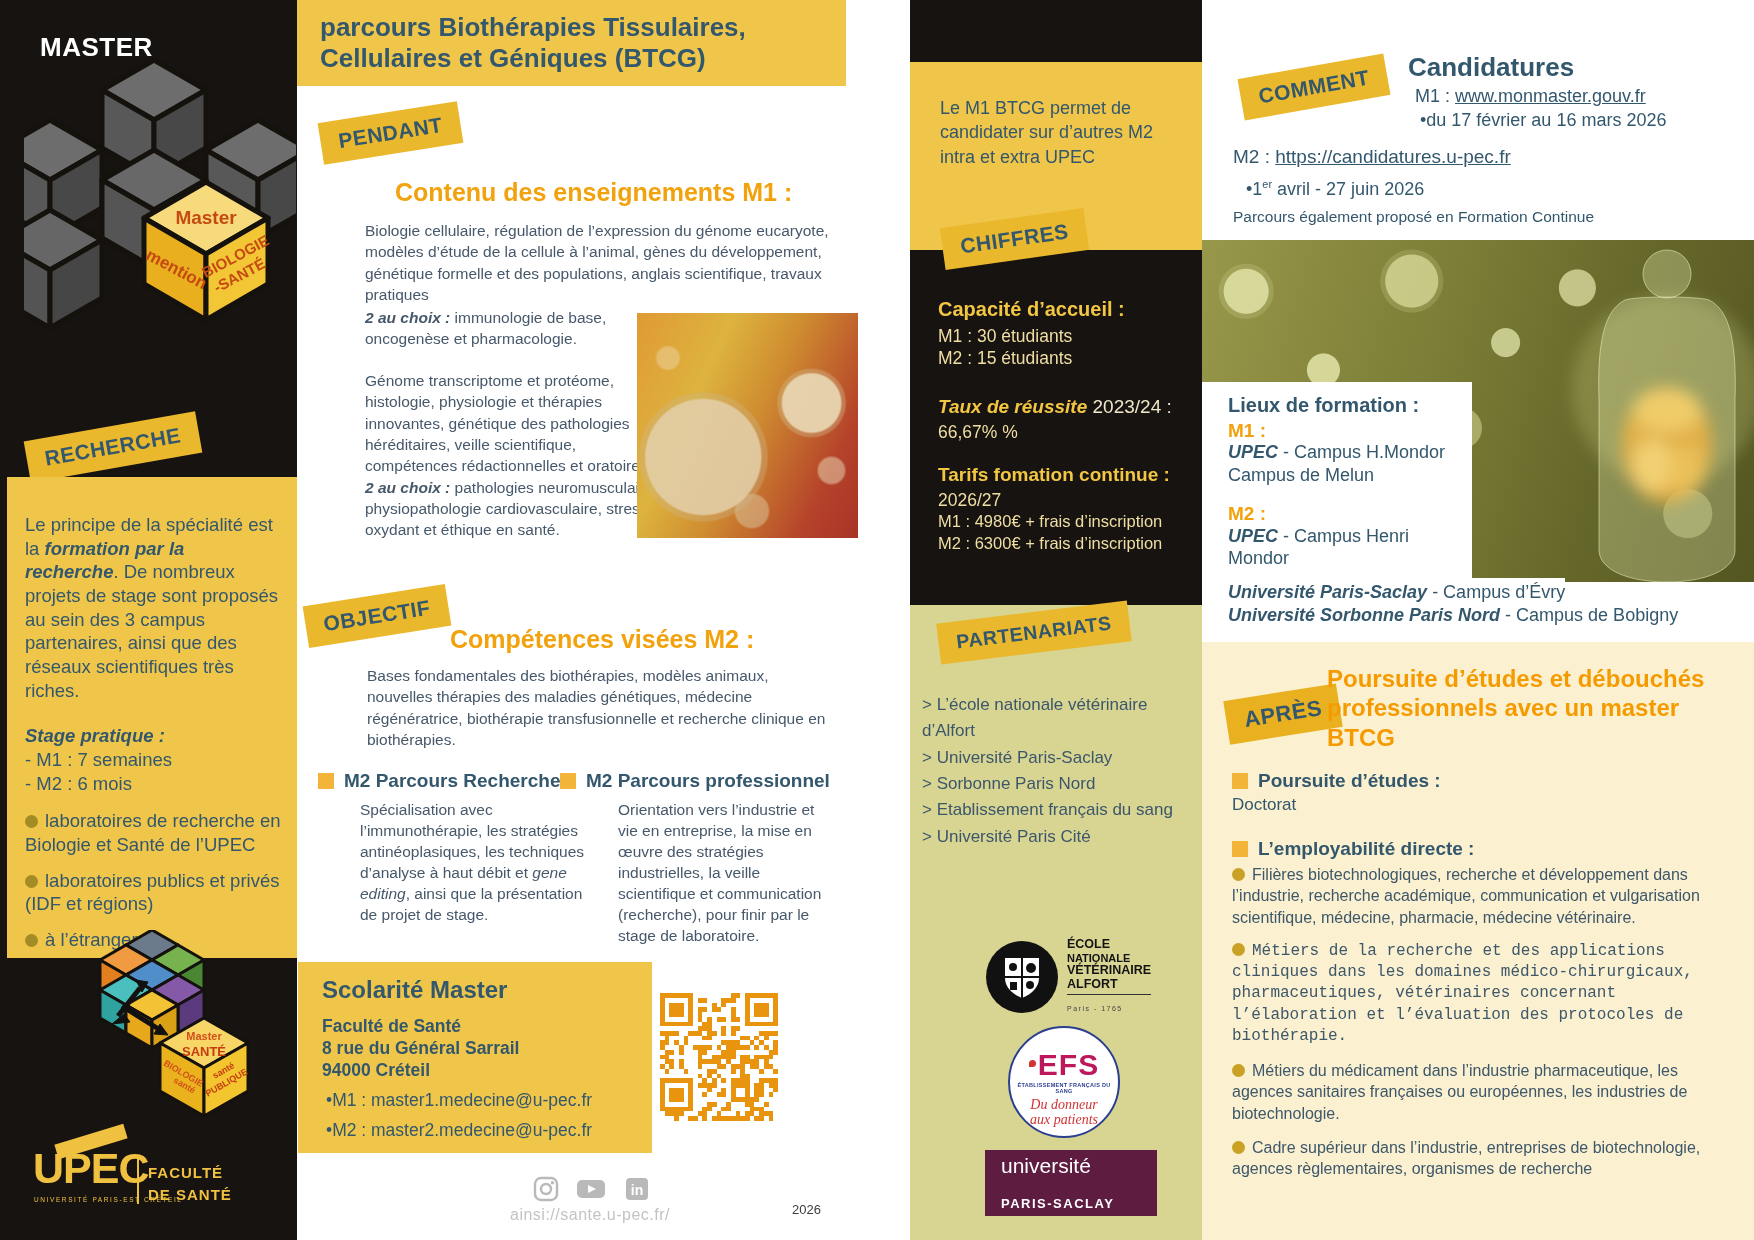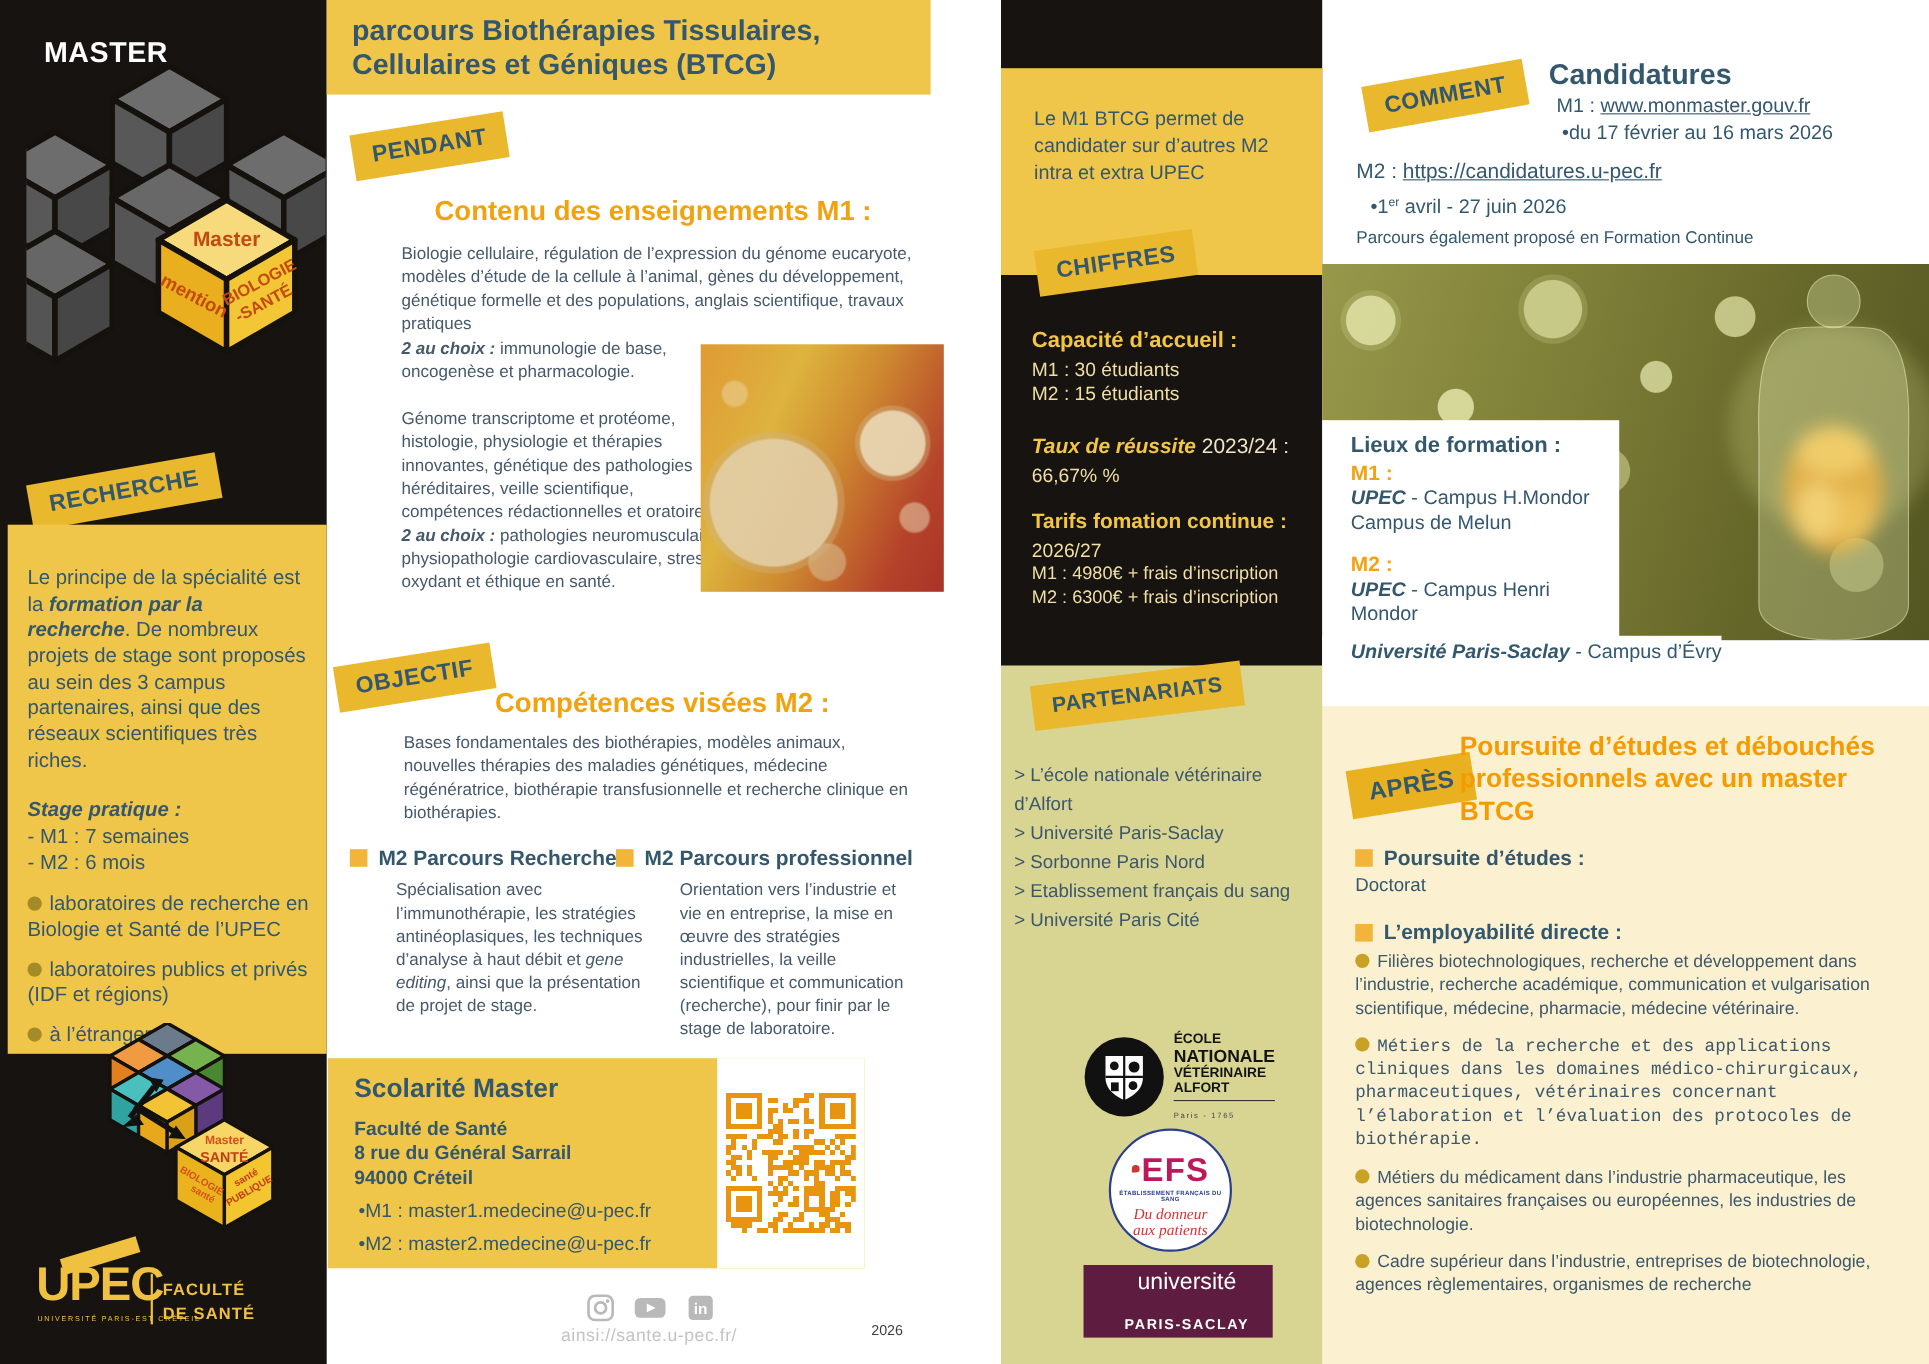--- a/index.html
+++ b/index.html
@@ -515,21 +515,21 @@
       <path d="M20 18 h34 v20 c0 14 -17 20 -17 20 s-17 -6 -17 -20 z" fill="#fff"></path>
       <line x1="37" y1="18" x2="37" y2="58" stroke="#111" stroke-width="2"></line>
       <line x1="20" y1="37" x2="54" y2="37" stroke="#111" stroke-width="2"></line>
       <circle cx="28" cy="27" r="4" fill="#111"></circle>
       <circle cx="46" cy="28" r="5" fill="#111"></circle>
       <rect x="25" y="42" width="7" height="8" fill="#111"></rect>
       <circle cx="45" cy="45" r="4" fill="#111"></circle>
     </svg>
     <div style="color:#131313;">
       <div style="font-size:12.5px;font-weight:bold;line-height:1.1;">ÉCOLE</div>
-      <div style="font-size:16px;font-weight:bold;line-height:1.1;">NATIONALE</div>
+      <div style="font-size:11px;font-weight:bold;line-height:1.1;">NATIONALE</div>
       <div style="font-size:12.5px;font-weight:bold;line-height:1.1;">VÉTÉRINAIRE</div>
       <div style="font-size:12.5px;font-weight:bold;line-height:1.1;">ALFORT</div>
       <div style="border-top:1px solid #333;margin-top:3px;padding-top:2px;">
         <span style="font-size:7px;letter-spacing:1.5px;color:#444;">Paris - 1765</span>
       </div>
     </div>
   </div>
 
   <div class="abs" style="left:1008px;top:1026px;width:112px;height:112px;border-radius:50%;background:#fff;
               border:2px solid #2a3f8f;box-sizing:border-box;text-align:center;overflow:hidden;">
@@ -537,21 +537,21 @@
       <span style="display:inline-block;width:7px;height:7px;background:#d23333;border-radius:50% 50% 50% 0;vertical-align:8px;margin-right:2px;"></span><span>EFS</span>
     </div>
     <div style="font-size:5.5px;font-weight:bold;color:#2a3f8f;margin-top:2px;letter-spacing:.3px;">ÉTABLISSEMENT FRANÇAIS DU SANG</div>
     <div class="serif" style="color:#d23333;font-style:italic;font-size:14px;line-height:1.05;margin-top:4px;">
       <div>Du donneur</div>
       <div>aux patients</div>
     </div>
   </div>
 
   <div class="abs" style="left:985px;top:1150px;width:172px;height:66px;background:#5e1c40;color:#fff;
-              display:flex;flex-direction:column;justify-content:center;padding-left:16px;box-sizing:border-box;align-items:center;">
+              display:flex;flex-direction:column;justify-content:center;padding-left:16px;box-sizing:border-box;">
     <div style="font-size:21px;line-height:1;">université</div>
     <div style="font-size:13px;font-weight:bold;letter-spacing:1.5px;margin-top:20px;">PARIS-SACLAY</div>
   </div>
 
   <div class="badge" style="left:1240px;top:66px;transform:rotate(-10deg);">COMMENT</div>
 
   <div class="abs blue" style="left:1408px;top:52px;font-size:26px;font-weight:bold;">Candidatures</div>
   <div class="abs blue" style="left:1415px;top:86px;font-size:18px;">
     <span>M1 : </span><span class="link">www.monmaster.gouv.fr</span>
   </div>
@@ -602,20 +602,23 @@
     <b>UPEC</b><span> - Campus H.Mondor</span>
   </div>
   <div class="abs blue" style="left:1228px;top:465px;font-size:18px;">Campus de Melun</div>
   <div class="abs orange" style="left:1228px;top:503px;font-size:19px;font-weight:bold;">M2 :</div>
   <div class="abs blue" style="left:1228px;top:526px;width:200px;font-size:18px;line-height:1.22;">
     <b>UPEC</b><span> - Campus Henri Mondor</span>
   </div>
   <div class="abs blue" style="left:1228px;top:582px;font-size:18px;white-space:nowrap;">
     <b>Université Paris-Saclay</b><span> - Campus d’Évry</span>
   </div>
+  <div class="abs blue" style="left:1228px;top:605px;font-size:18px;white-space:nowrap;">
+    <b>Université Sorbonne Paris Nord</b><span> - Campus de Bobigny</span>
+  </div>
 
   <div class="abs" style="left:1202px;top:642px;width:552px;height:598px;background:#fbf0cf;"></div>
 
   <div class="badge" style="left:1226px;top:692px;background:#e9b01f;transform:rotate(-9deg);font-size:22px;">APRÈS</div>
 
   <div class="abs" style="left:1327px;top:664px;width:410px;font-size:24px;font-weight:bold;color:#f59b00;line-height:1.22;">Poursuite d’études et débouchés professionnels avec un master BTCG</div>
 
   <div class="abs blue" style="left:1232px;top:770px;font-size:19px;font-weight:bold;">
     <span class="sq"></span><span>Poursuite d’études :</span>
   </div>

